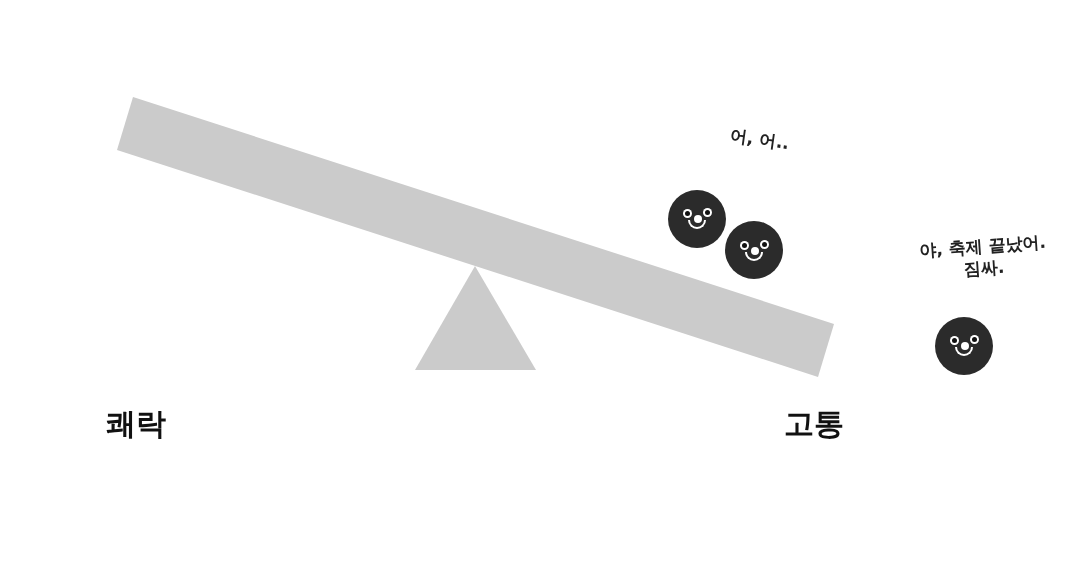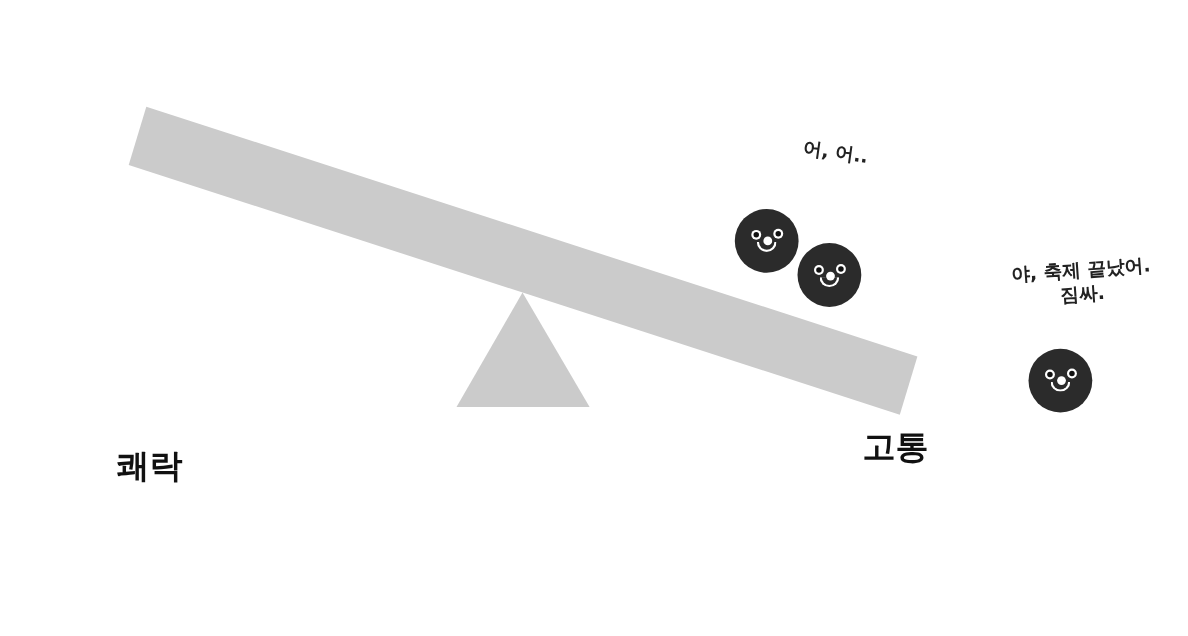--- a/index.html
+++ b/index.html
@@ -19,21 +19,21 @@
   </style>
 </head>
 <body>
 
 <svg class="scene" width="1080" height="578">
   <polygon points="133,97 834,324 818,377 117,150" fill="#cbcbcb"></polygon>
   <polygon points="475,266 536,370 415,370" fill="#cbcbcb"></polygon>
 </svg>
 
 <div class="label" style="left:106px; top:404px;">쾌락</div>
-<div class="label" style="left:784px; top:386px;">고통</div>
+<div class="label" style="left:784px; top:404px;">고통</div>
 
 <div class="speech" style="left:730px; top:128px; font-size:17px; transform: rotate(8deg);">어, 어..</div>
 
 <div class="speech" style="left:920px; top:235px; font-size:17px; transform: rotate(-4deg);">
   <div>야, 축제 끝났어.</div>
   <div>짐싸.</div>
 </div>
 
 <div class="face" style="left:668px; top:190px;">
   <div class="eye" style="left:15px; top:19px;"></div>

